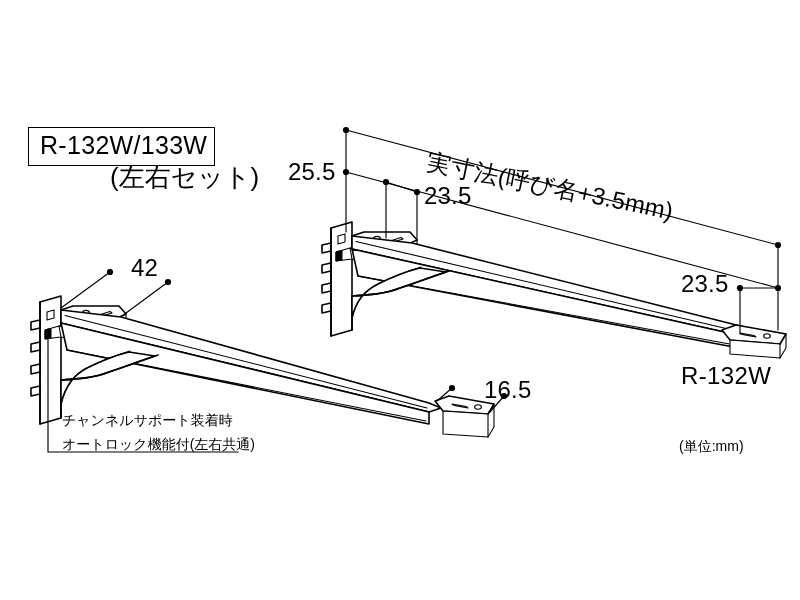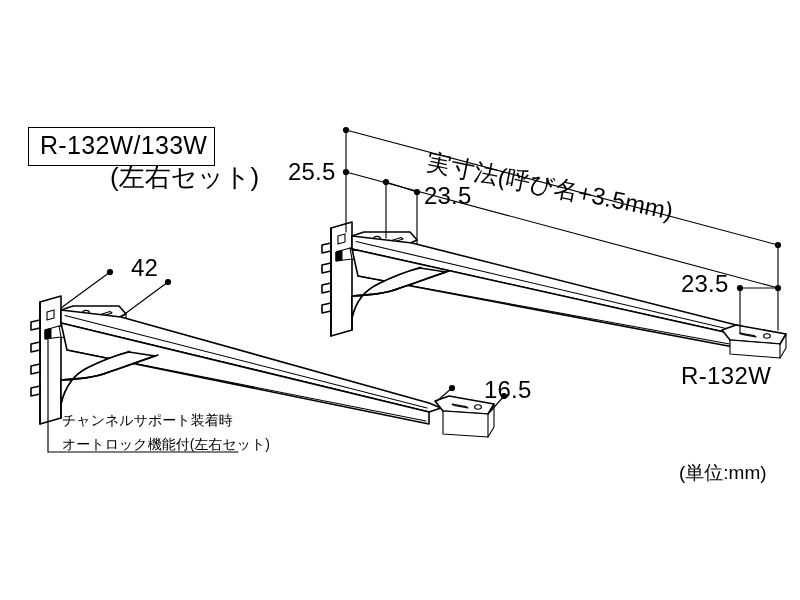--- a/index.html
+++ b/index.html
@@ -97,22 +97,21 @@
   }
   .part-name {
     font-size: 24px;
     letter-spacing: 0.4px;
   }
   .note-jp {
     font-size: 14px;
     line-height: 1.32;
   }
   .unit-note {
-    font-size: 19px;
-    margin-top: 24px;
+    font-size: 14px;
   }
   .rot-label {
     font-size: 24px;
     transform-origin: 0 0;
     transform: rotate(11.5deg);
     letter-spacing: 0.2px;
   }
 </style>
 </head>
 <body>
@@ -252,17 +251,17 @@
 
   <div class="txt dim-num" style="left:484px; top:355px;margin-top:21px;">16.5</div>
 
   <div class="txt rot-label" style="left:430px; top:148px;">実寸法(呼び名+3.5mm)</div>
 
   <div class="txt part-name" style="left:681px; top:362px;">R-132W</div>
 
 
   <div class="txt note-jp" style="left:62px; top:411px;">チャンネルサポート装着時</div>
 
-  <div class="txt note-jp" style="left:62px; top:435px;">オートロック機能付(左右セット)</div>
+  <div class="txt note-jp" style="left:62px; top:435px;">オートロック機能付(左右共通)</div>
 
   <div class="txt unit-note" style="left:679px; top:438px;">(単位:mm)</div>
 
 </div>
 
 </body></html>

